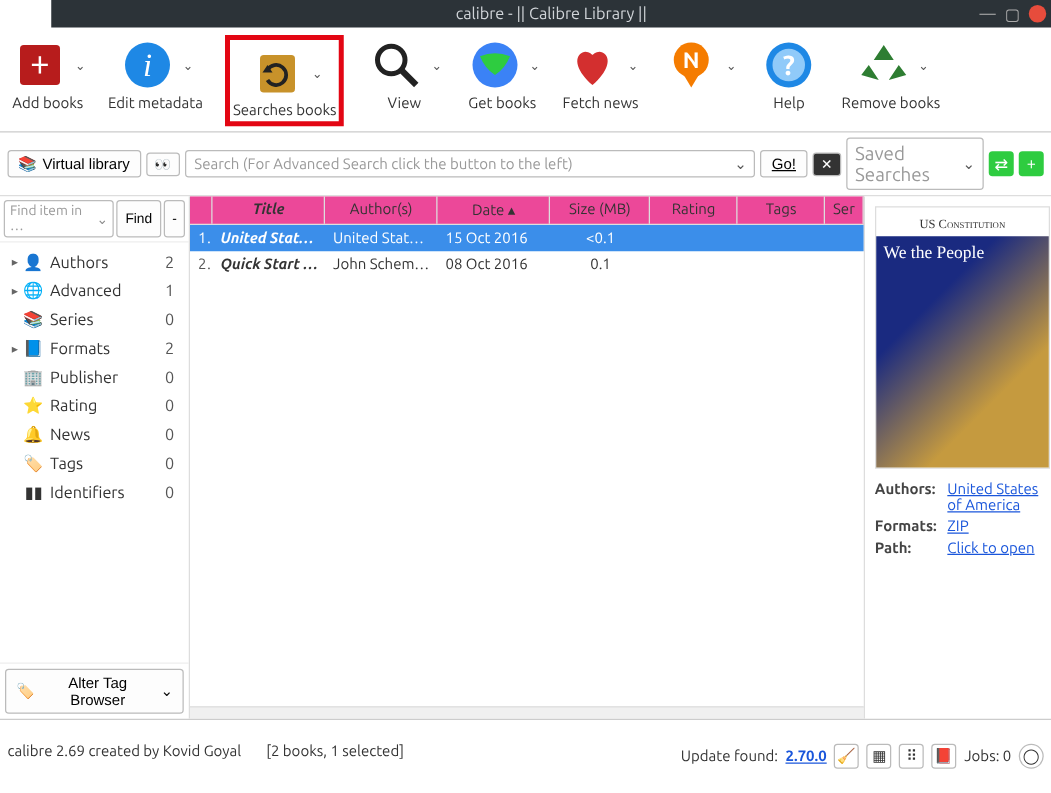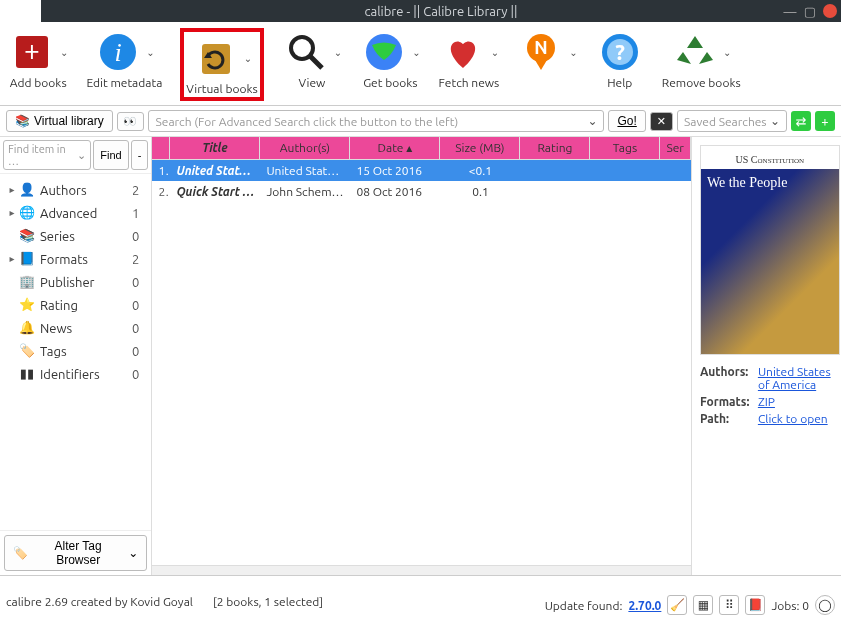--- a/index.html
+++ b/index.html
@@ -105,21 +105,21 @@
     <div class="tbwrap">
       <div class="tbicon">
         <svg width="44" height="44">
             <rect x="8" y="8" width="28" height="30" rx="3" fill="#c8922a"></rect>
             <path d="M14 20 a8 8 0 1 1 0 8" stroke="#222" stroke-width="3" fill="none"></path>
             <polygon points="14,16 10,22 18,22" fill="#222"></polygon>
           </svg>
       </div>
       <span class="tbdrop">⌄</span>
     </div>
-    <span>Virtual books</span>
+    <span>Searches books</span>
   </div>
 
   <div class="tbitem">
     <div class="tbwrap">
       <div class="tbicon">
         <svg width="44" height="44">
             <circle cx="18" cy="18" r="11" stroke="#222" stroke-width="4" fill="none"></circle>
             <line x1="26" y1="26" x2="38" y2="38" stroke="#222" stroke-width="5"></line>
           </svg>
       </div>
@@ -201,21 +201,21 @@
   <button class="btn small">
     <span>👀</span>
   </button>
   <div class="searchfield">
     <span style="color:#999;">Search (For Advanced Search click the button to the left)</span>
     <span style="color:#555;">⌄</span>
   </div>
   <button class="btn" style="text-decoration:underline;">Go!</button>
   <button class="btn small" style="background:#333;color:#fff;">✕</button>
   <div class="searchfield" style="flex:0 0 110px;">
-    <span style="color:#999;font-size:12px;">Saved Searches</span>
+    <span style="color:#999;font-size:15px;">Saved Searches</span>
     <span style="color:#555;">⌄</span>
   </div>
   <div class="greenbtn">
       <span style="color:#fff;">⇄</span>
     </div>
   <div class="greenbtn">
       <span style="color:#fff;">+</span>
     </div>
 </div>
 

